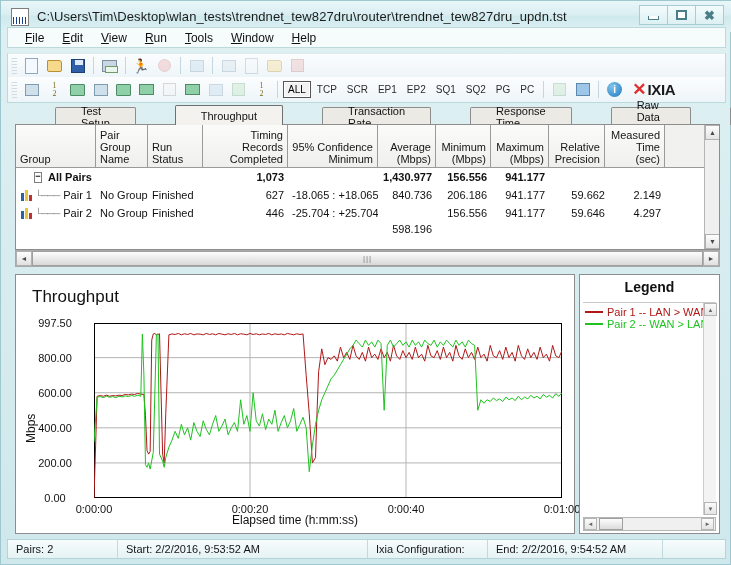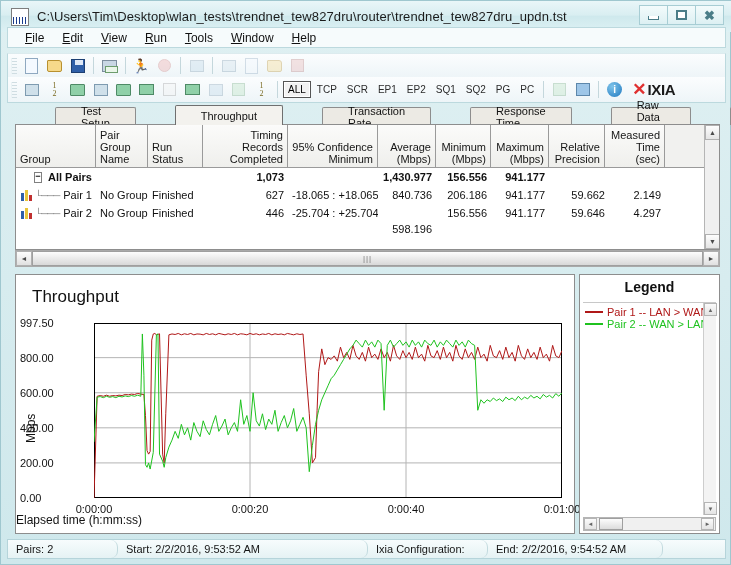--- a/index.html
+++ b/index.html
@@ -207,24 +207,24 @@
   }
   .chart-title {
     position:absolute; left: 16px; top: 12px; font-size: 17px; color: #111;
   }
   .ylabel {
     position:absolute; left: 8px; top: 168px;
     transform: rotate(-90deg); transform-origin: left top;
     font-size: 12px; color:#111;
   }
   .xlabel {
-    position:absolute; left: 0; right: 0; bottom: 6px; text-align:left;
+    position:absolute; left: 0; right: 0; bottom: 6px; text-align:center;
     font-size: 12px; color:#111;
   }
-  .ytick { position:absolute; right: 0; font-size: 11px; color:#111; text-align:left; transform: translateY(-50%); }
+  .ytick { position:absolute; right: 0; font-size: 11px; color:#111; text-align:center; transform: translateY(-50%); }
   .xtick { position:absolute; top: 4px; font-size: 11px; color:#111; transform: translateX(-50%); }
 
   
   .legendpanel {
     position: absolute; left: 578px; top: 273px; width: 141px; height: 260px;
     background: #fff; border: 1px solid #8d8d8d;
   }
   .legend-title { text-align:center; font-size: 14px; font-weight: bold; color:#111; padding: 4px 0 5px 0;}
   .legend-box { position:absolute; left:3px; top:27px; right:3px; bottom:18px; border-top:1px solid #c8c8c8; }
   .legend-item { display:flex; align-items:center; font-size:11px; white-space:nowrap; padding-left:2px;}
@@ -239,21 +239,21 @@
   .lg-hsc-thumb { width:24px;height:12px;background:linear-gradient(180deg,#fcfcfc,#dcdcdc);border:1px solid #9f9f9f;margin-left:2px;}
 
   
   .statusbar {
     position: absolute; left: 6px; bottom: 5px; width: 719px; height: 20px;
     background: linear-gradient(180deg,#f7fcfd,#e5f2f4);
     border: 1px solid #b5d4da;
     display: flex; align-items: center;
   }
   .sb-cell { height: 18px; display:flex; align-items:center; padding: 0 8px;
-    font-size: 11px; color:#151515; border-right: 1px solid #c2dade; border-radius: 7px; }
+    font-size: 11px; color:#151515; border-right: 1px solid #c2dade; }
   .sb-cell:last-child { border-right: none; }
 </style>
 </head>
 <body>
 
 <div id="app">
 
   <div class="titlebar">
     <div class="title-icon"></div>
     <div class="title-text">C:\Users\Tim\Desktop\wlan_tests\trendnet_tew827dru\router\trendnet_tew827dru_updn.tst</div>

